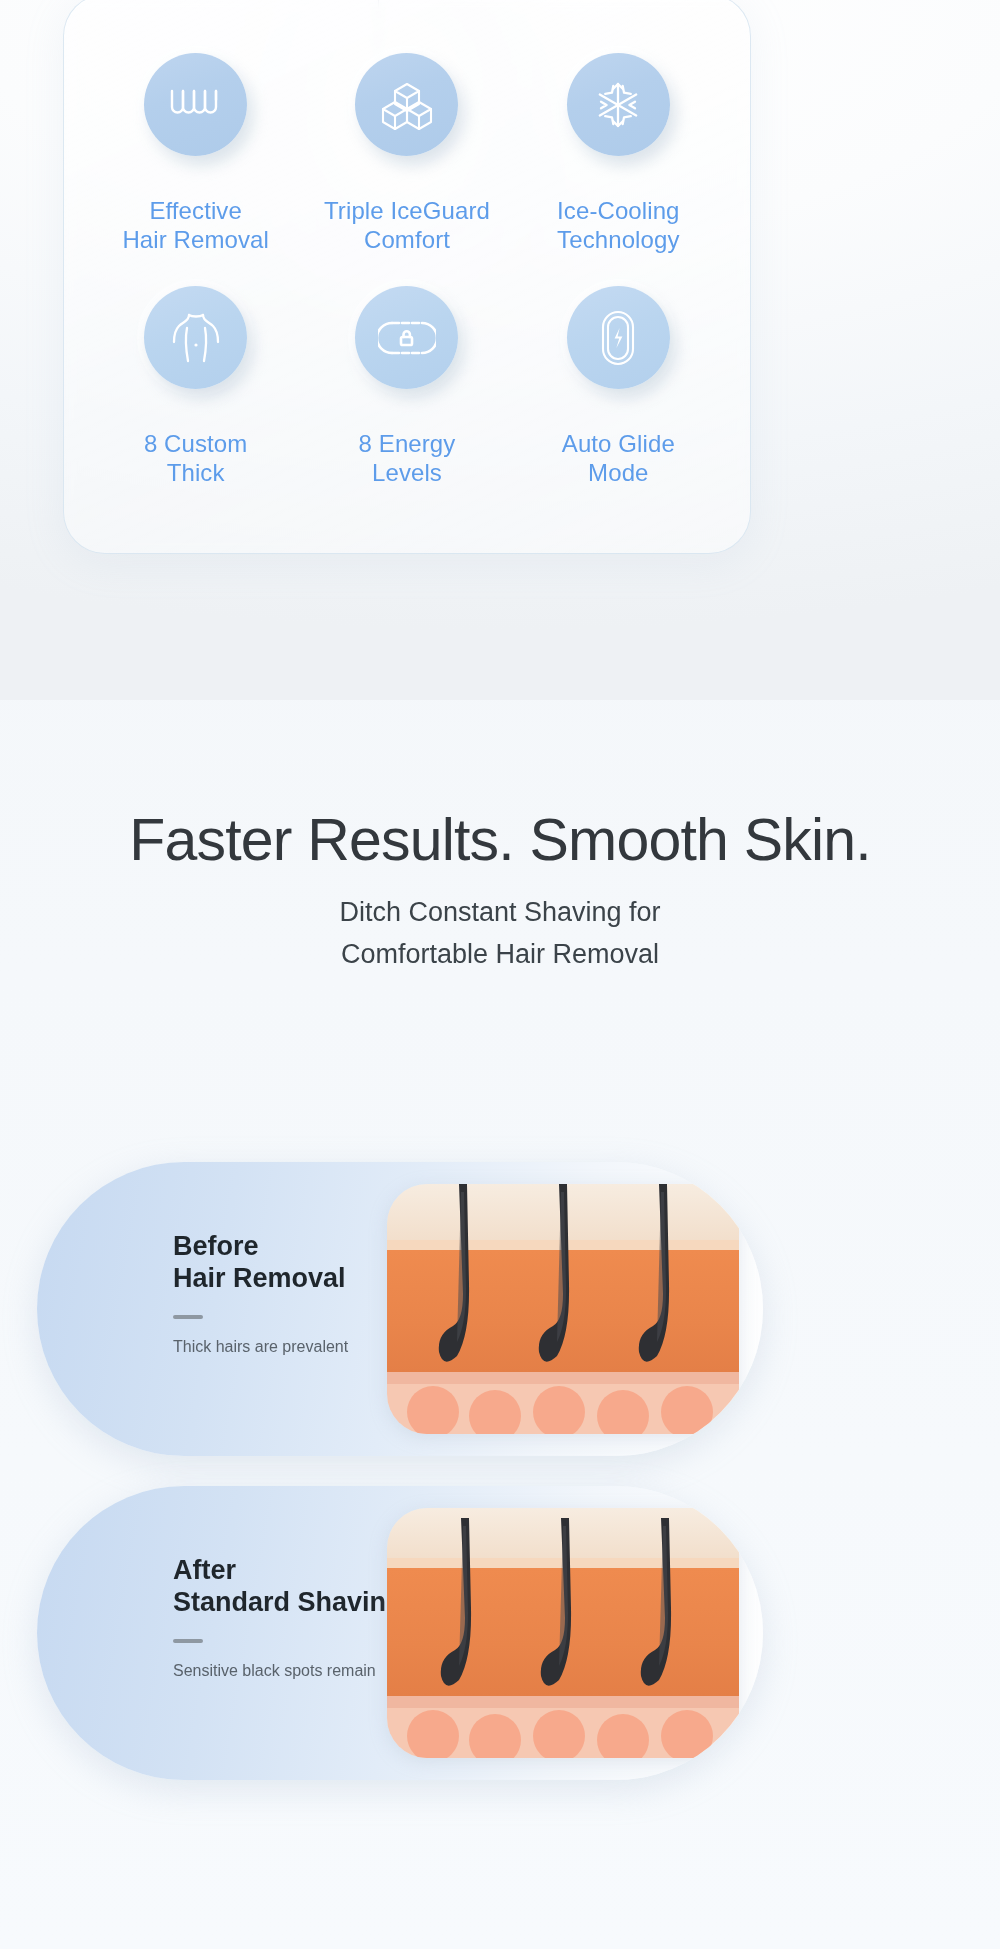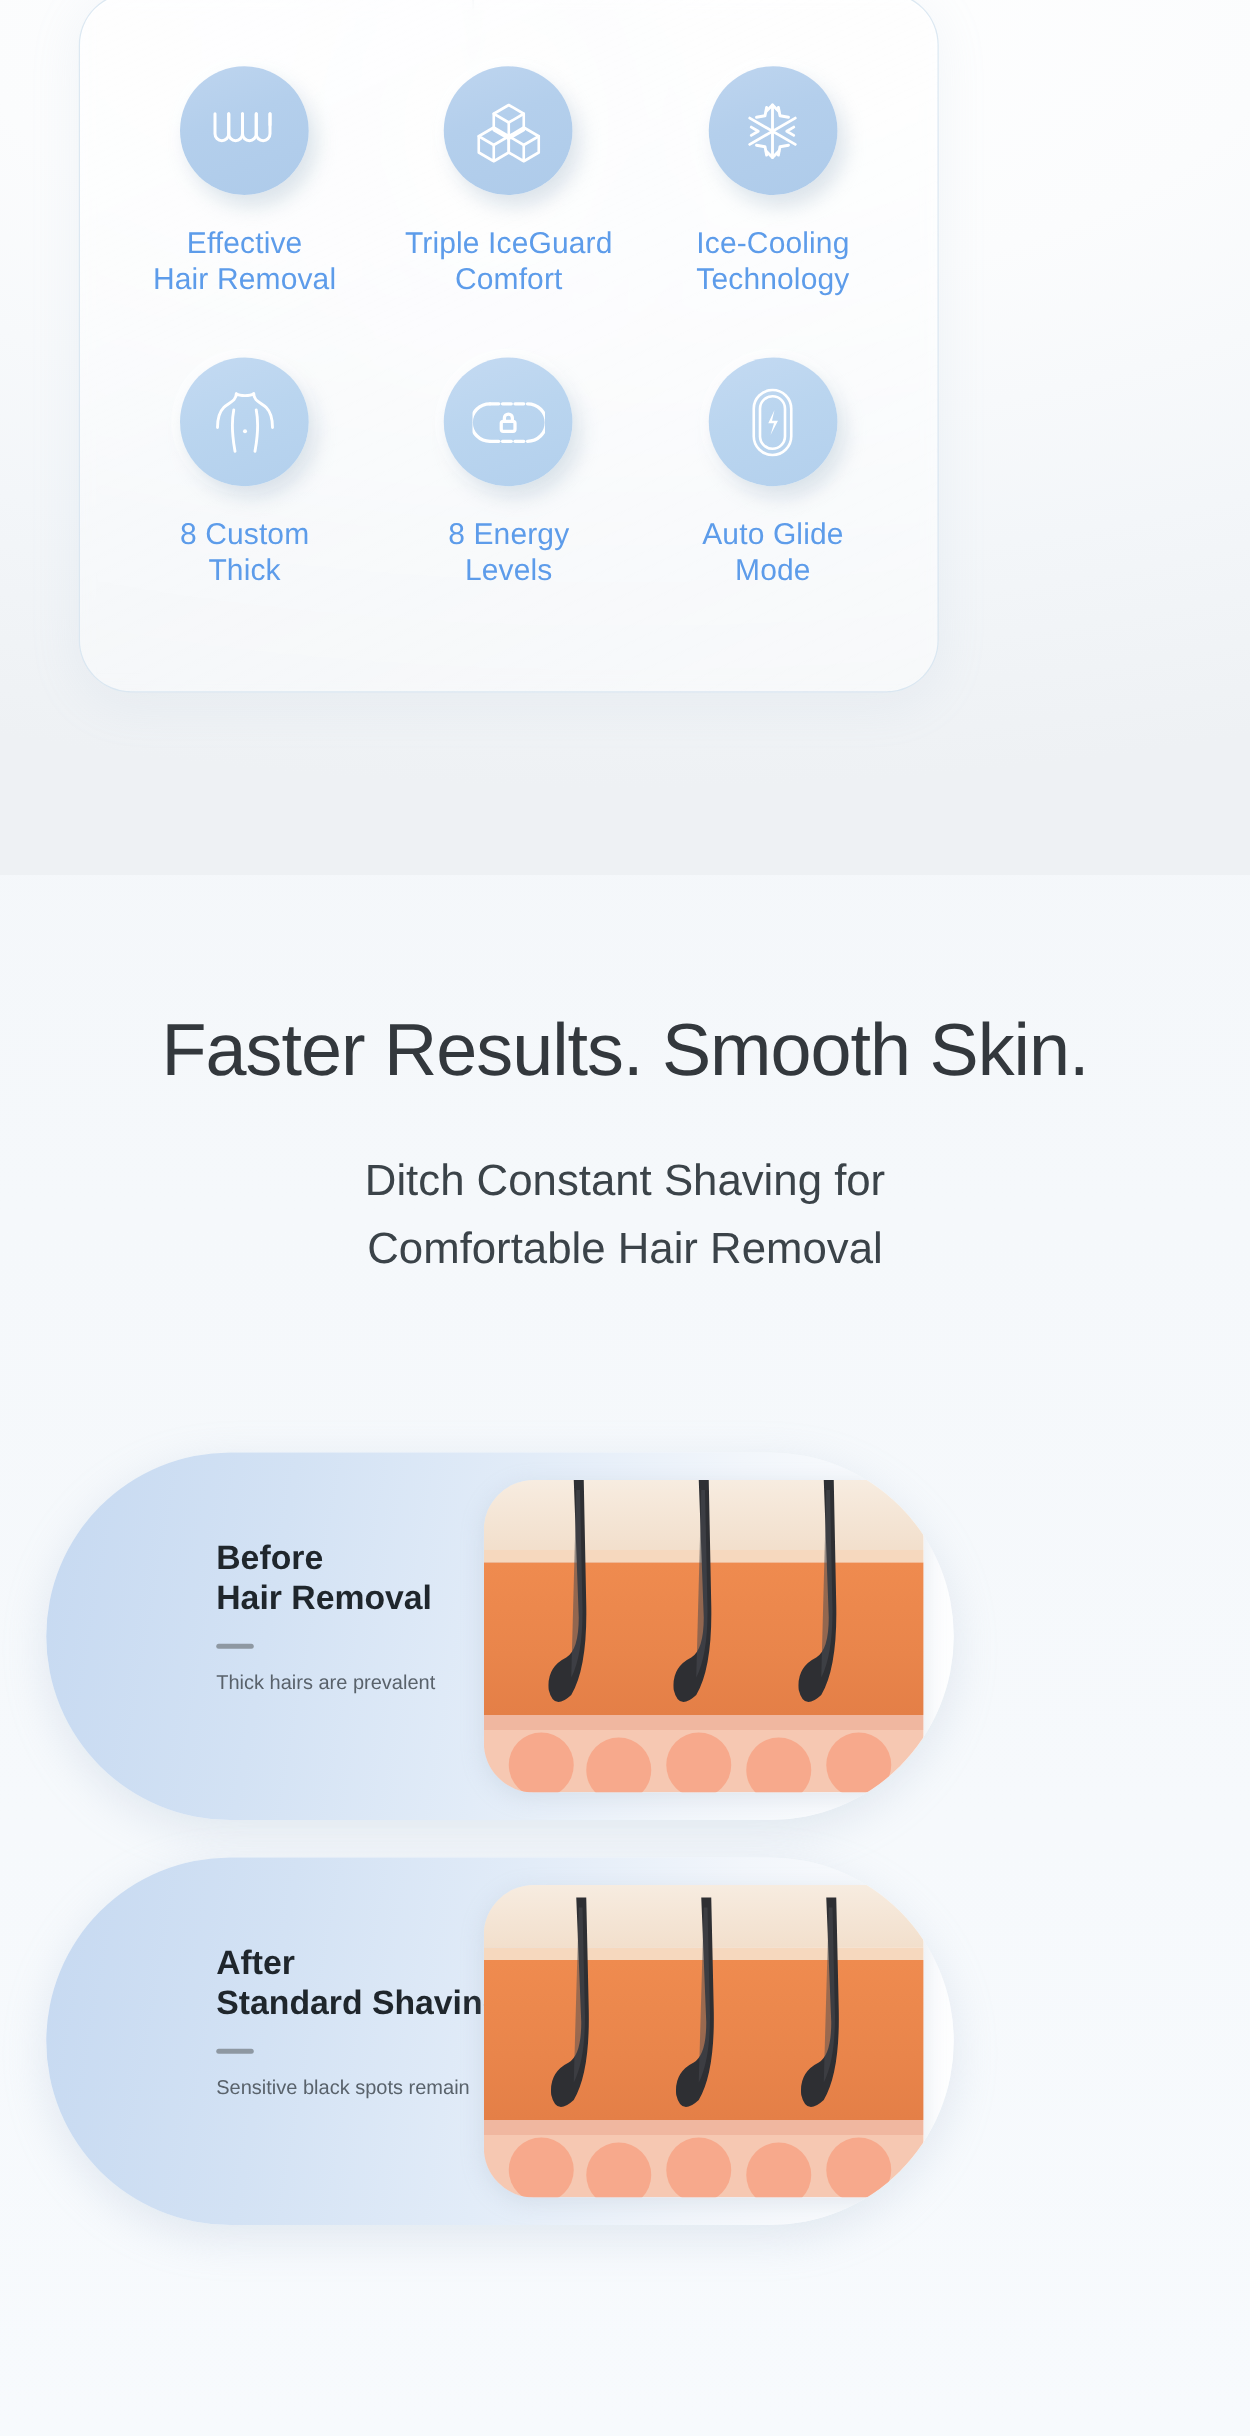--- a/index.html
+++ b/index.html
@@ -59,21 +59,21 @@
   .icon-wrap{
     position:relative;
     width:103px; height:103px;
     border-radius:50%;
     background: linear-gradient(160deg,#bed5ef 0%,#b4cfec 40%,#aecbea 100%);
     display:flex; align-items:center; justify-content:center;
     box-shadow: 6px 9px 16px rgba(176,192,208,.45), 0 0 0 7px rgba(255,255,255,.42);
   }
   .icon-wrap svg{ display:block; }
   .feature-label{
-    margin-top:24px;
+    margin-top:40px;
     font-size:24px;
     line-height:1.22;
     color:#5d9cea;
     text-align:center;
     letter-spacing:.1px;
     font-weight:400;
   }
   .feature-item.row2 .icon-wrap{
     background: linear-gradient(160deg,#c4daf2 0%,#bad5ef 45%,#b3d0ed 100%);
   }
@@ -85,22 +85,22 @@
   }
   #page-title{
     margin-top:120px;
     font-size:59px;
     line-height:1.05;
     font-weight:400;
     color:#33383d;
     letter-spacing:-.8px;
   }
   #page-subtitle{
-    margin-top:46px;
-    font-size:35px;
+    margin-top:20px;
+    font-size:27px;
     line-height:1.55;
     color:#3b4349;
     font-weight:400;
   }
 
   
   .compare-card{
     position:absolute;
     width:726px; height:294px;
     left:37px;

